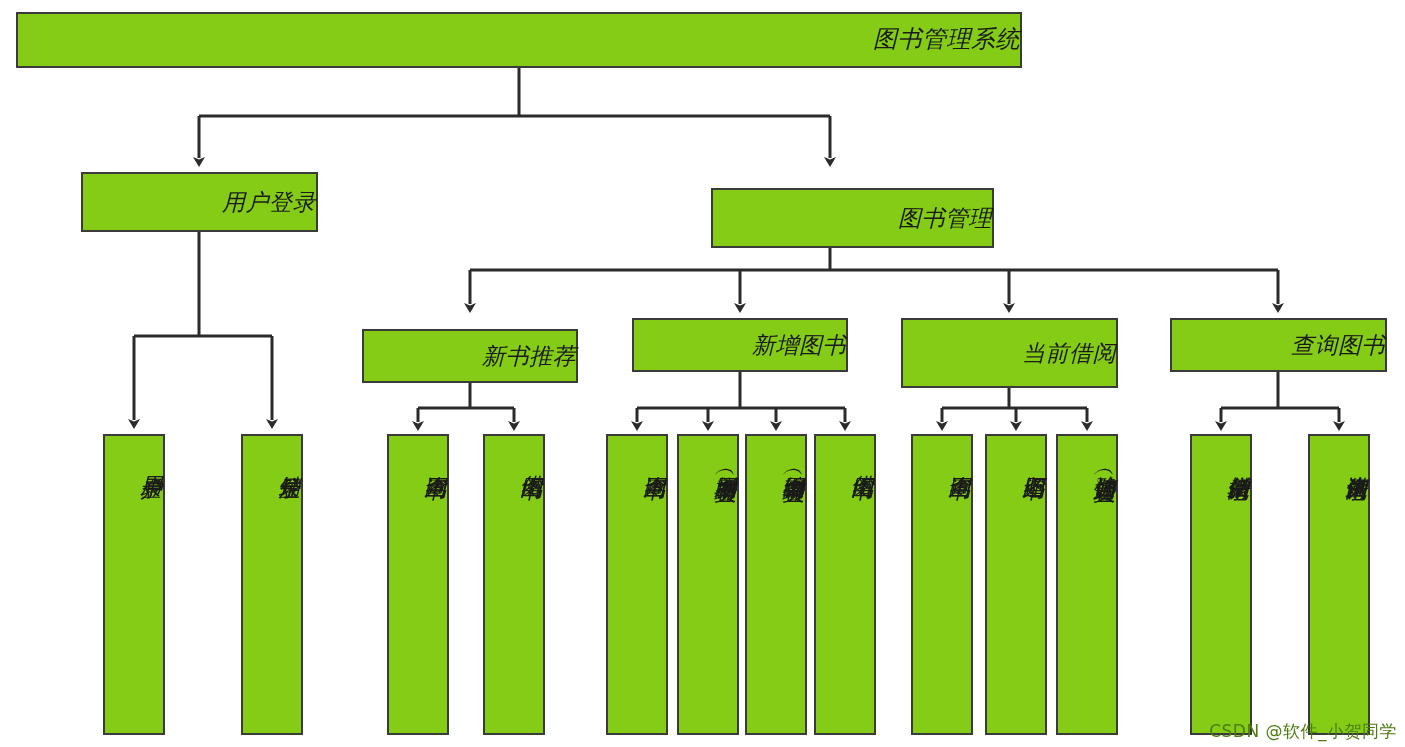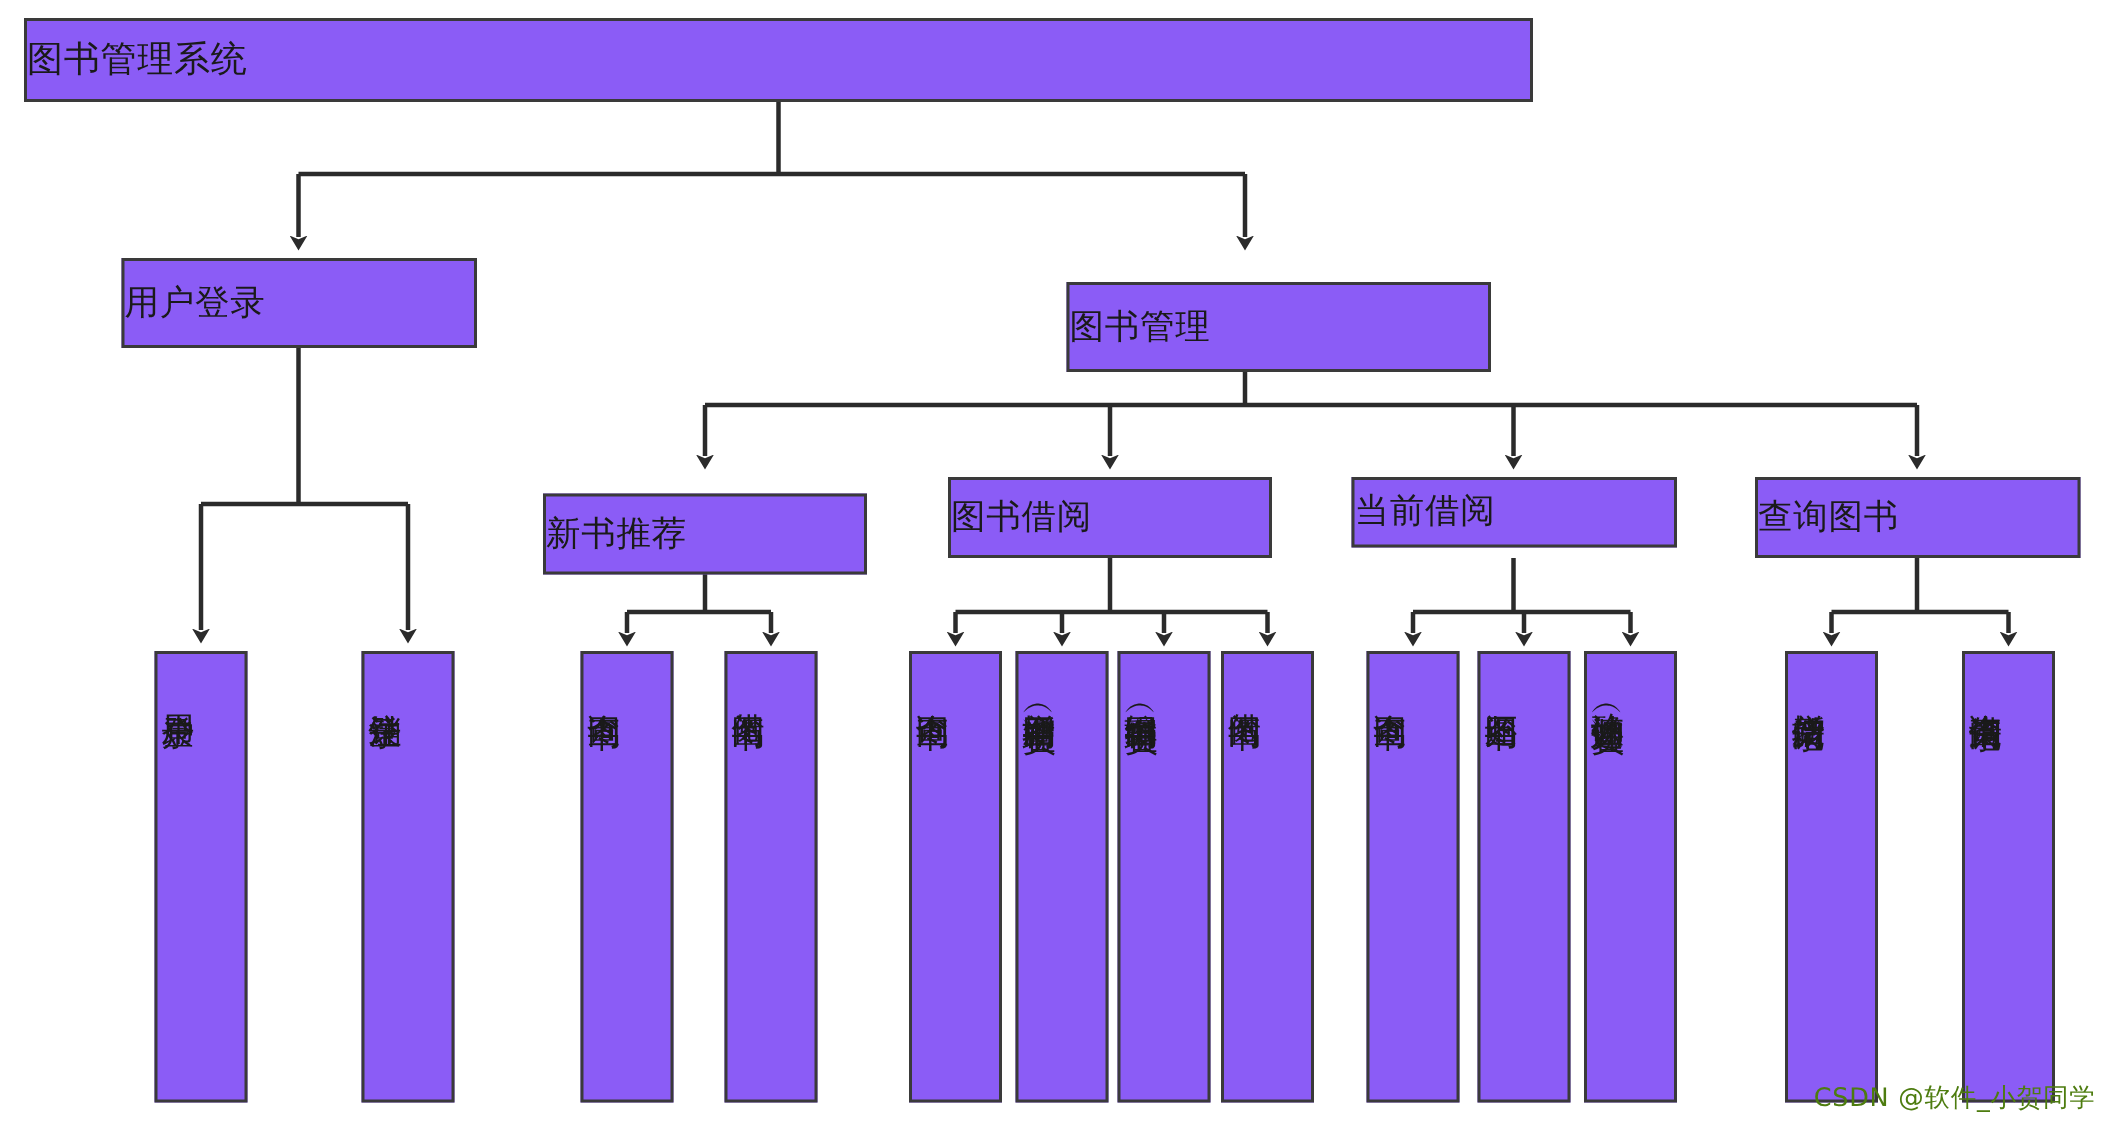--- a/index.html
+++ b/index.html
@@ -22,25 +22,26 @@
     left: 0;
     top: 0;
     width: 1405px;
     height: 747px;
     pointer-events: none;
   }
   .node {
     position: absolute;
     box-sizing: border-box;
     border: 2px solid #3a3a3a;
-    background: #8b5cf6;
+    background: #84cc16;
     display: flex;
     align-items: center;
-    justify-content: flex-start;
+    justify-content: flex-end;
     color: #1a1a1a;
+    font-style: italic;
   }
   .node .label {
     text-align: center;
     line-height: 1.08;
     letter-spacing: 0.5px;
   }
   .node.horizontal .label {
     writing-mode: horizontal-tb;
     font-size: 23px;
   }
@@ -130,23 +131,23 @@
     <span class="label">用户登录</span>
   </div>
   <div class="node horizontal" style="left:711px; top:188px; width:283px; height:60px;">
     <span class="label">图书管理</span>
   </div>
 
   <div class="node horizontal" style="left:362px; top:318px; width:216px; height:54px;margin-top:11px;">
     <span class="label">新书推荐</span>
   </div>
   <div class="node horizontal" style="left:632px; top:318px; width:216px; height:54px;">
-    <span class="label">图书借阅</span>
+    <span class="label">新增图书</span>
   </div>
-  <div class="node horizontal" style="left:901px; top:318px; width:217px; height:47px;">
+  <div class="node horizontal" style="left:901px; top:318px; width:217px; height:70px;">
     <span class="label">当前借阅</span>
   </div>
   <div class="node horizontal" style="left:1170px; top:318px; width:217px; height:54px;">
     <span class="label">查询图书</span>
   </div>
 
   <div class="node vertical" style="left:103px; top:434px; width:62px; height:301px;">
     <span class="label">用户登录</span>
   </div>
   <div class="node vertical" style="left:241px; top:434px; width:62px; height:301px;">

